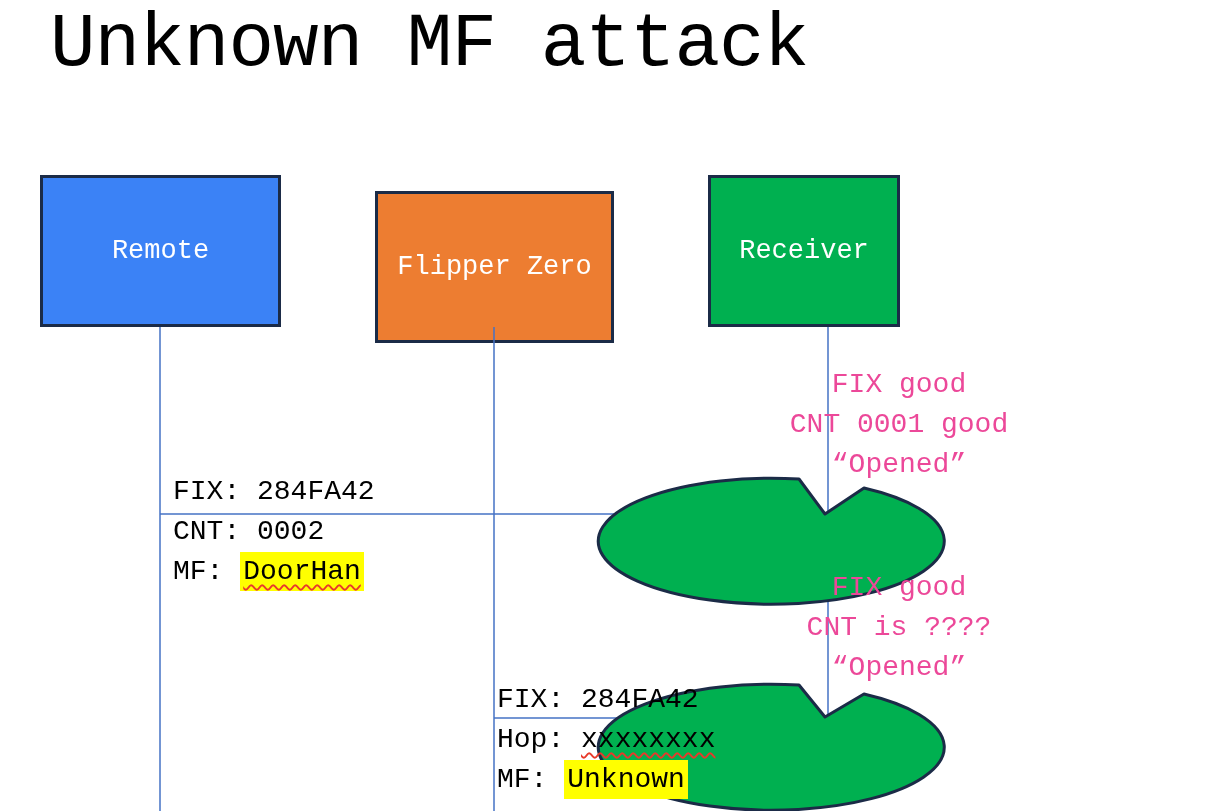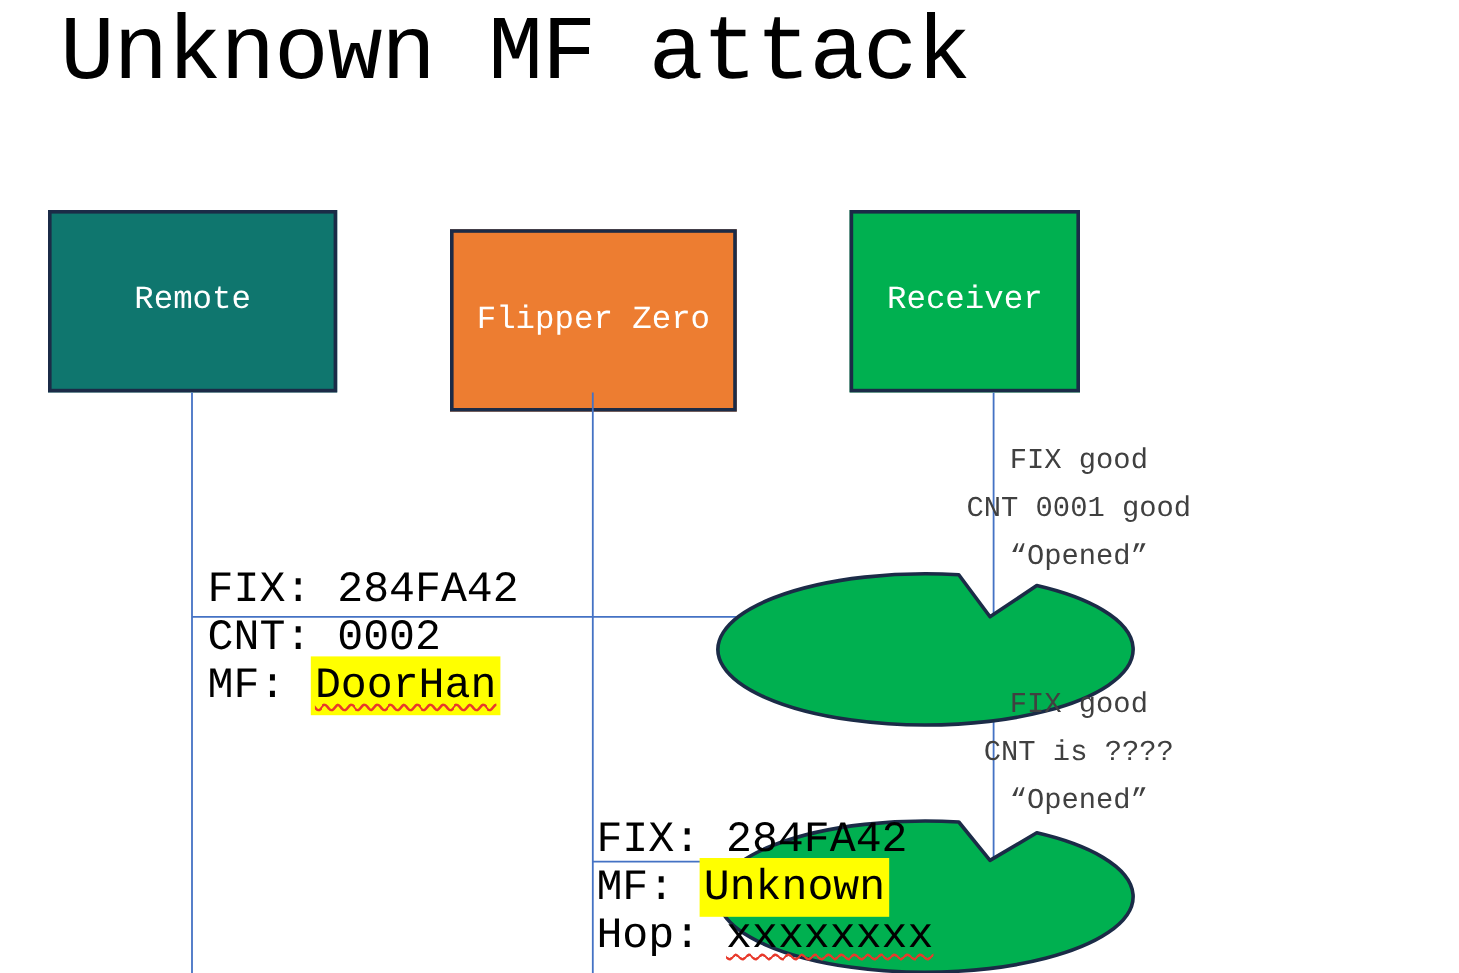--- a/index.html
+++ b/index.html
@@ -10,39 +10,39 @@
   .title {
     position:absolute; left:50px; top:4px; margin:0;
     font-size:76px; font-weight:300; line-height:1.1; color:#000;
     letter-spacing:-1px; white-space:nowrap;
   }
   .actor {
     position:absolute; top:175px; height:152px; box-sizing:border-box;
     display:flex; align-items:center; justify-content:center;
     color:#ffffff; font-size:27px; border:3px solid #1B2B47;
   }
-  .actor-remote   { left:40px;  width:241px; background:#0f766e; }
+  .actor-remote   { left:40px;  width:241px; background:#3b82f6; }
   .actor-flipper  { left:375px; width:239px; background:#ED7D31;margin-top:16px; }
   .actor-receiver { left:708px; width:192px; background:#00B050; }
 
   .overlay { position:absolute; left:0; top:0; width:1216px; height:811px; }
   .lifeline { stroke:#4472C4; stroke-width:1.5; }
   .msgline  { stroke:#4472C4; stroke-width:1.5; }
   .msghead  { fill:#4472C4; }
   .bubble   { fill:#00B050; stroke:#1B2B47; stroke-width:3; stroke-linejoin:round; }
 
   .callout-text {
     position:absolute; left:726px; width:346px; text-align:center;
-    color:#404040; font-size:24px; line-height:40px; z-index:3; white-space:nowrap;
+    color:#ec4899; font-size:28px; line-height:40px; z-index:3; white-space:nowrap;
   }
   .callout-1 { top:365px; }
   .callout-2 { top:568px; }
 
   .msg {
-    position:absolute; font-size:36px; line-height:40px; color:#000;
+    position:absolute; font-size:28px; line-height:40px; color:#000;
     z-index:3; white-space:nowrap;
   }
   .msg-1 { left:173px; top:472px; }
   .msg-2 { left:497px; top:680px; }
 
   .hl { background:#FFFF00; padding:4px 3px;text-align:right; }
   .sq {
     text-decoration-line:underline;
     text-decoration-style:wavy;
     text-decoration-color:#E8392B;
@@ -98,17 +98,17 @@
   </div>
 
   <div class="msg msg-1">
     <div>FIX: 284FA42</div>
     <div>CNT: 0002</div>
     <div><span>MF:</span> <span class="hl sq">DoorHan</span></div>
   </div>
 
   <div class="msg msg-2">
     <div>FIX: 284FA42</div>
+    <div><span>Hop:</span> <span class="sq">xxxxxxxx</span></div>
     <div><span>MF:</span> <span class="hl">Unknown</span></div>
-    <div><span>Hop:</span> <span class="sq">xxxxxxxx</span></div>
   </div>
 
 </div>
 
 </body></html>

